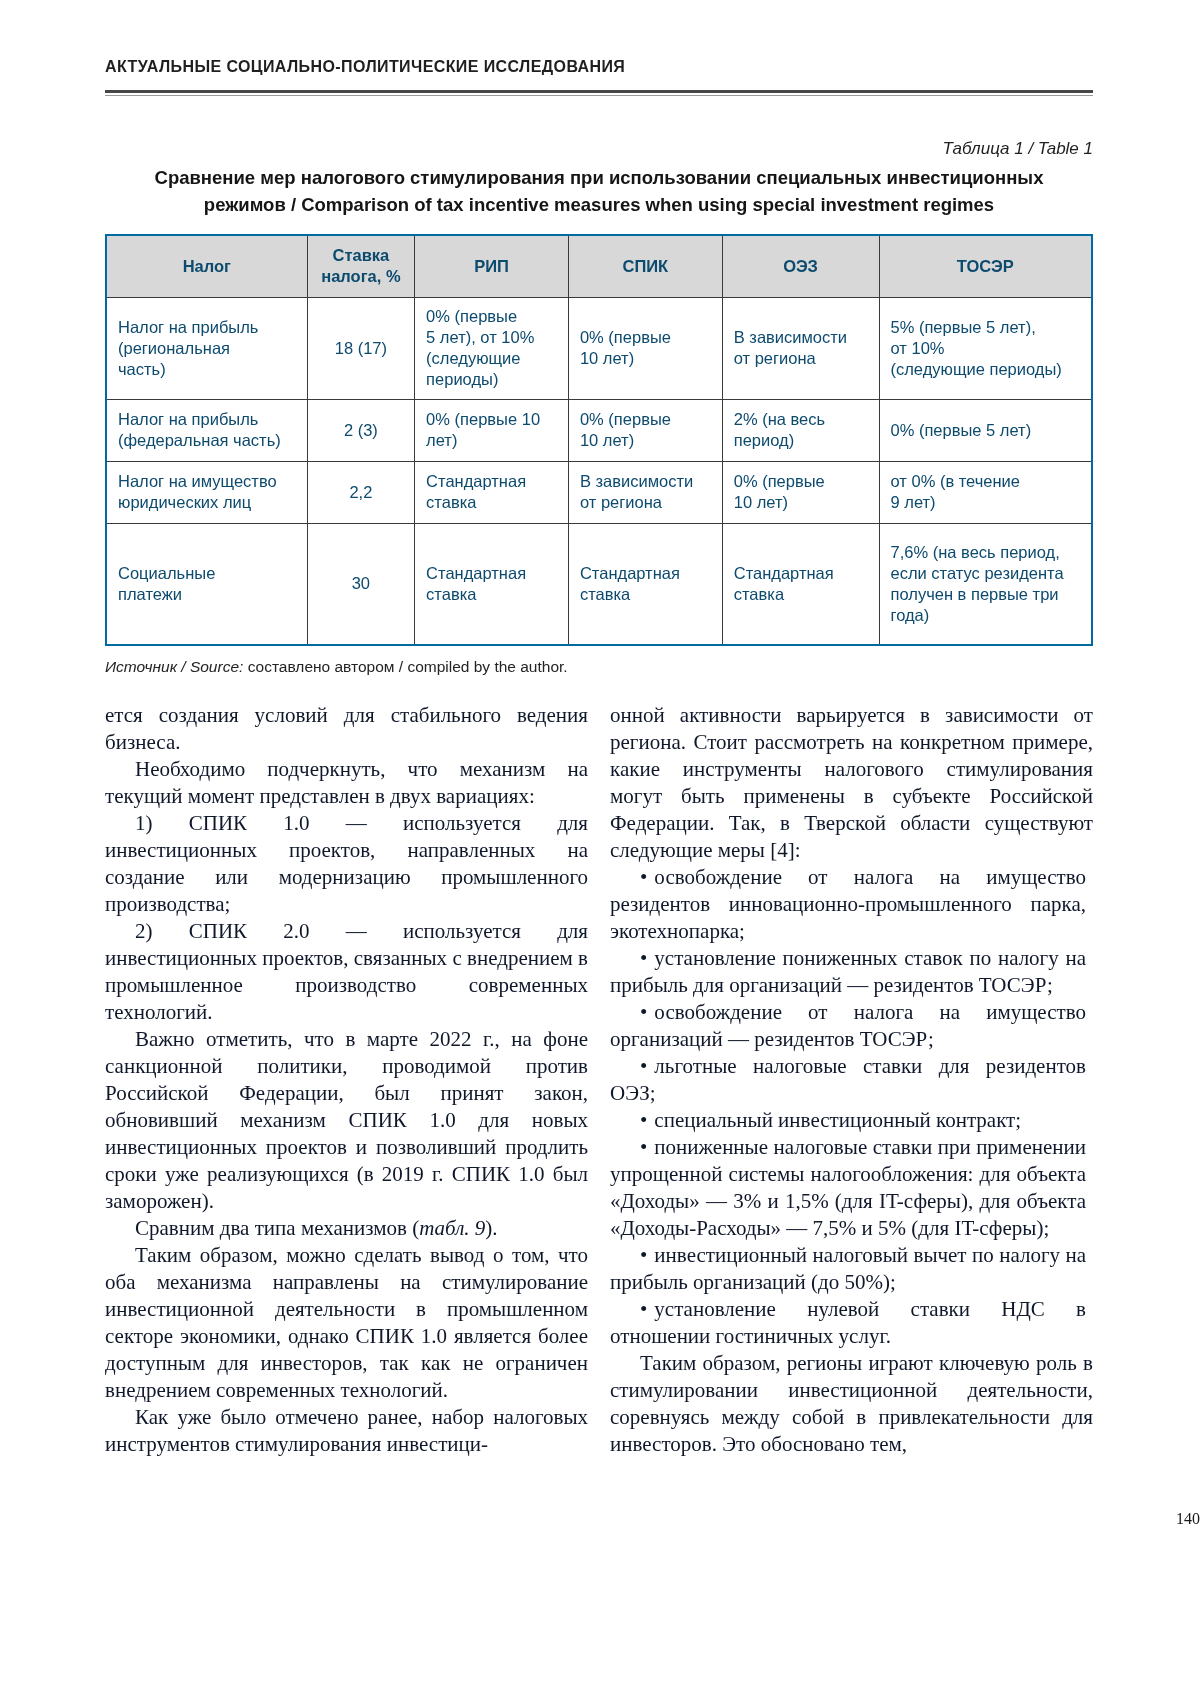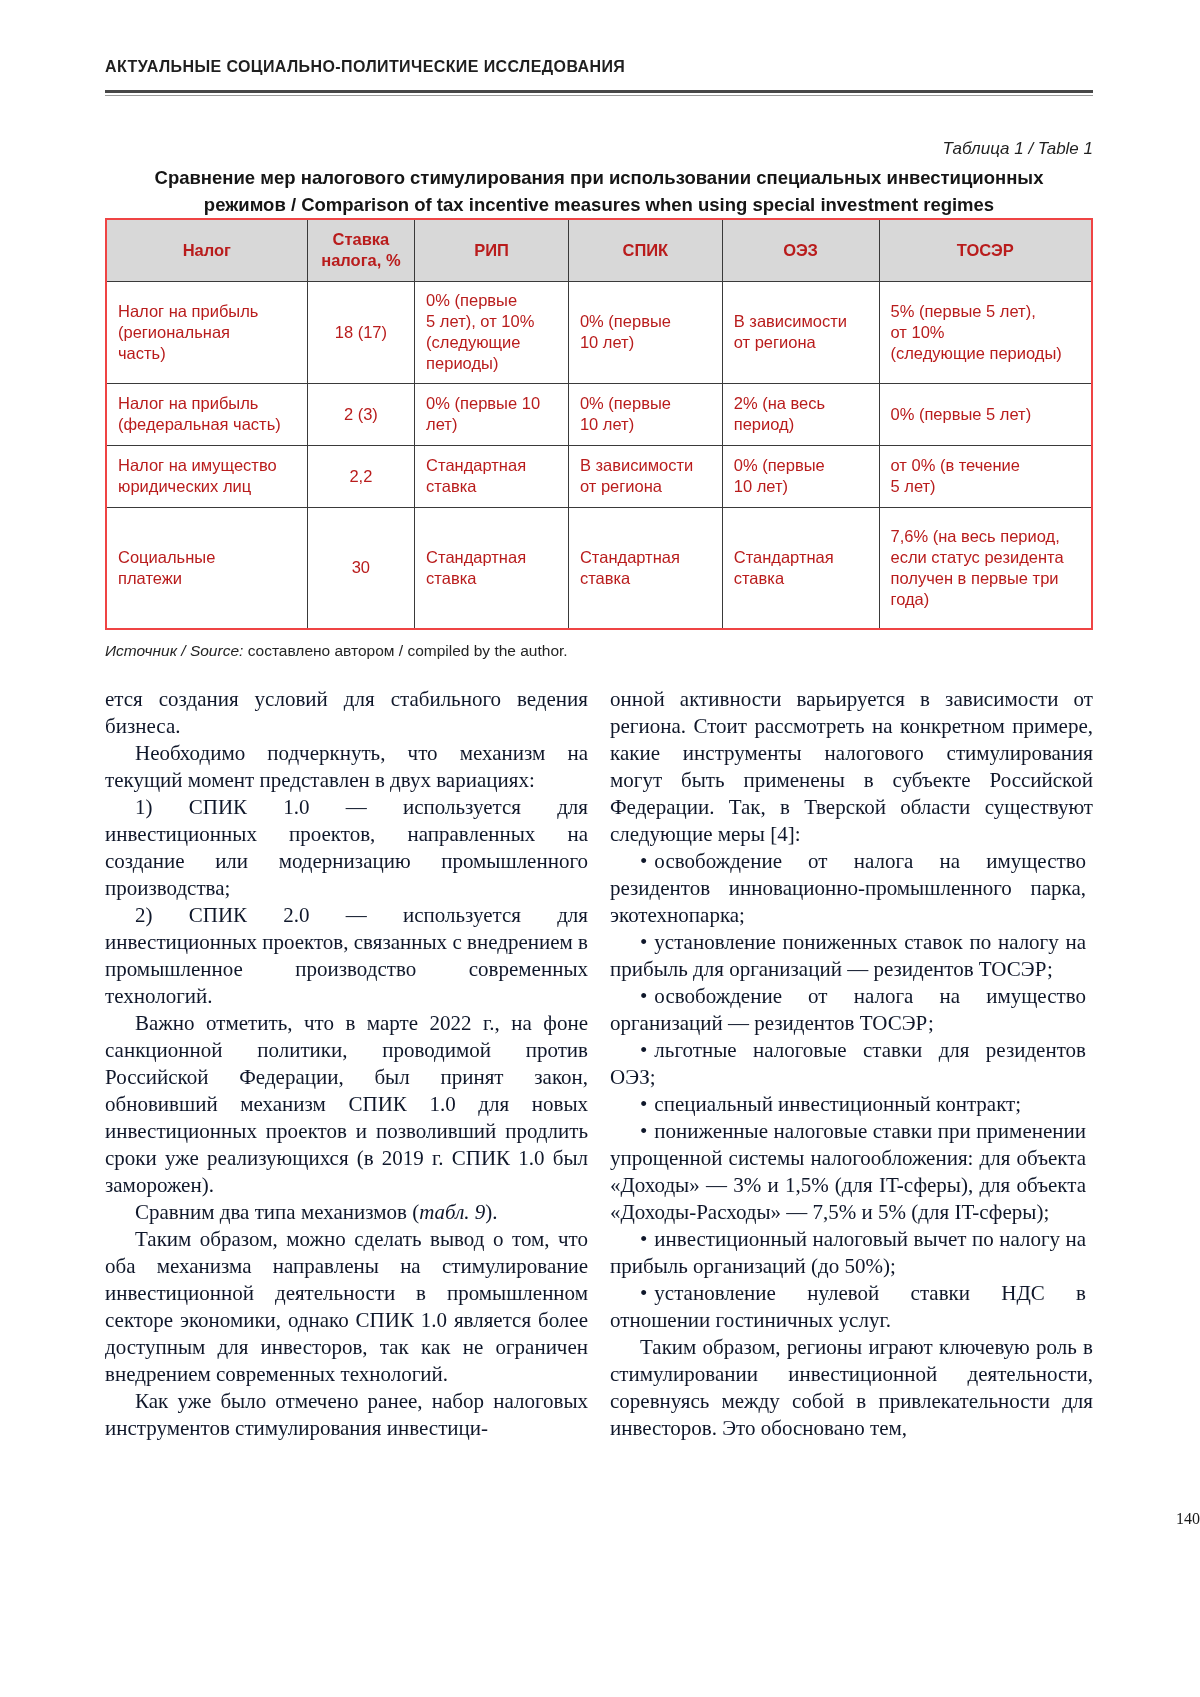--- a/index.html
+++ b/index.html
@@ -26,24 +26,24 @@
     margin-top:43px; text-align:right; font-style:italic;
     font-size:17px; color:#1f1f1f;
   }
   .table-title {
     margin-top:5px; text-align:center; font-weight:bold;
     font-size:18.5px; line-height:27px; color:#151515;
     padding:0 40px;
   }
 
   table.cmp {
-    margin-top:0; width:100%;
+    margin-top:16px; width:100%;
     border-collapse:collapse;
-    border:2px solid #ef4444;
-    font-size:16.5px; line-height:21px; color:#b91c1c;
+    border:2px solid #0369a1;
+    font-size:16.5px; line-height:21px; color:#0c4a6e;
   }
   .cmp th, .cmp td {
     border:1px solid #3a3a3a;
     padding:8px 11px;
     vertical-align:middle;
     text-align:left;
     white-space:pre-line;
   }
   .cmp thead th {
     background:#d8d8d8;
@@ -146,21 +146,21 @@
           <td>Налог на имущество
 юридических лиц</td>
           <td>2,2</td>
           <td>Стандартная
 ставка</td>
           <td>В зависимости
 от региона</td>
           <td>0% (первые
 10 лет)</td>
           <td>от 0% (в течение
-5 лет)</td>
+9 лет)</td>
         </tr>
         <tr>
           <td>Социальные
 платежи</td>
           <td>30</td>
           <td>Стандартная
 ставка</td>
           <td>Стандартная
 ставка</td>
           <td>Стандартная

